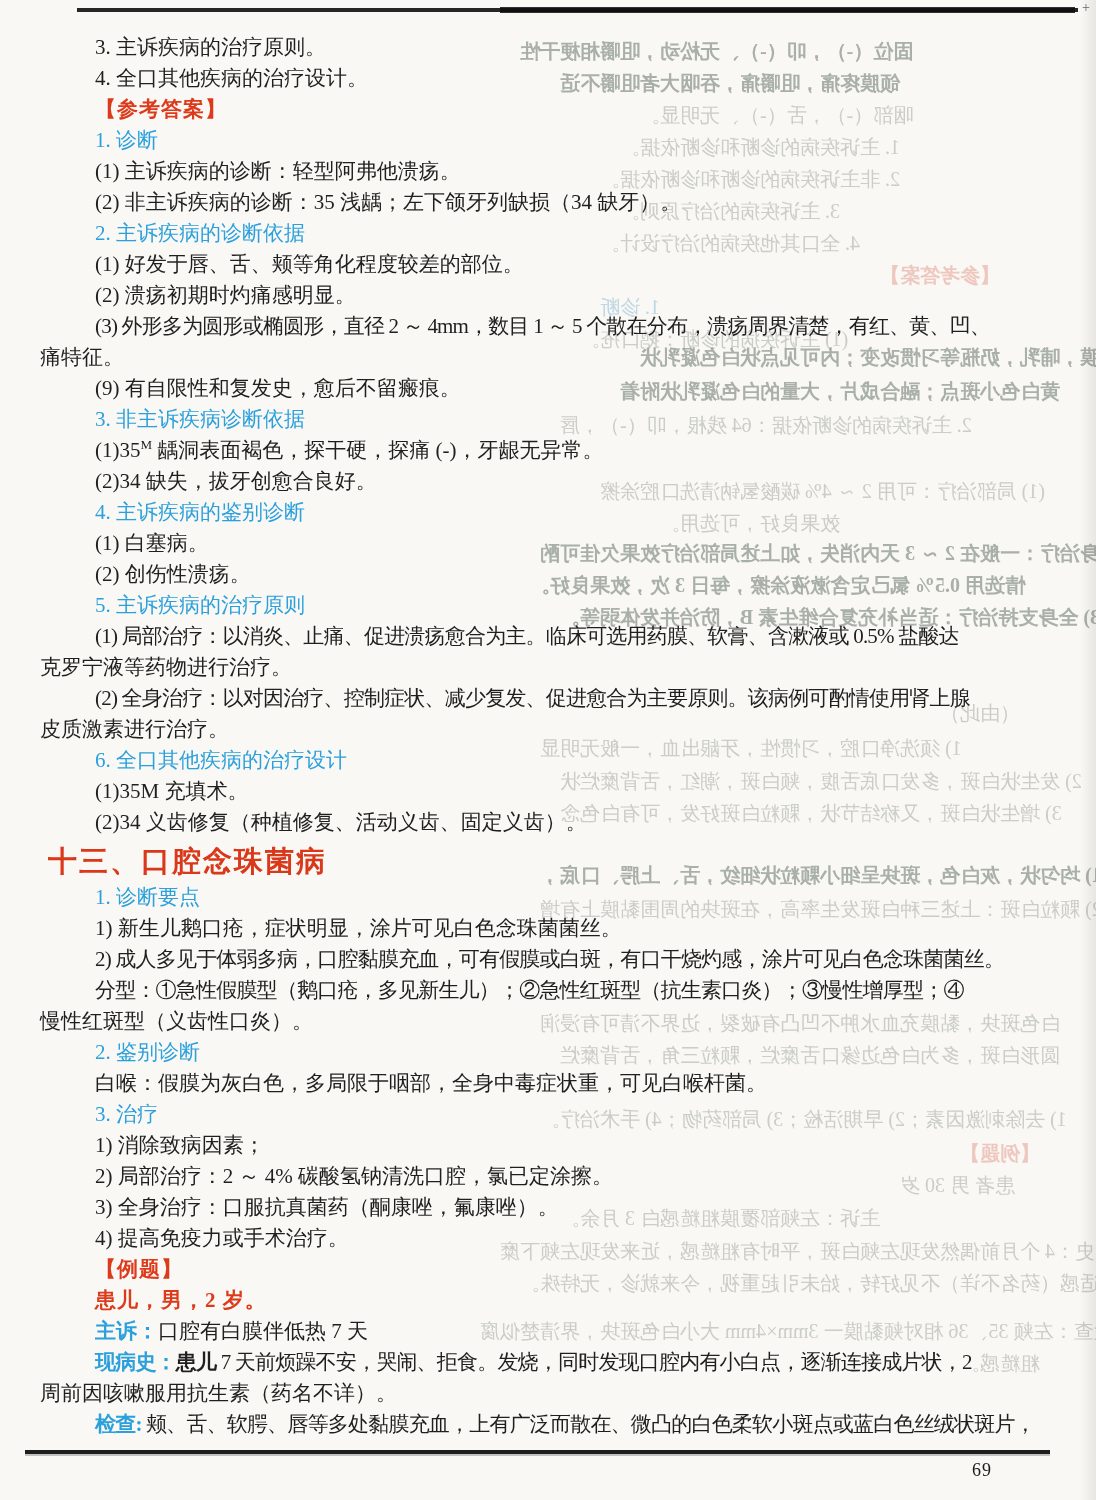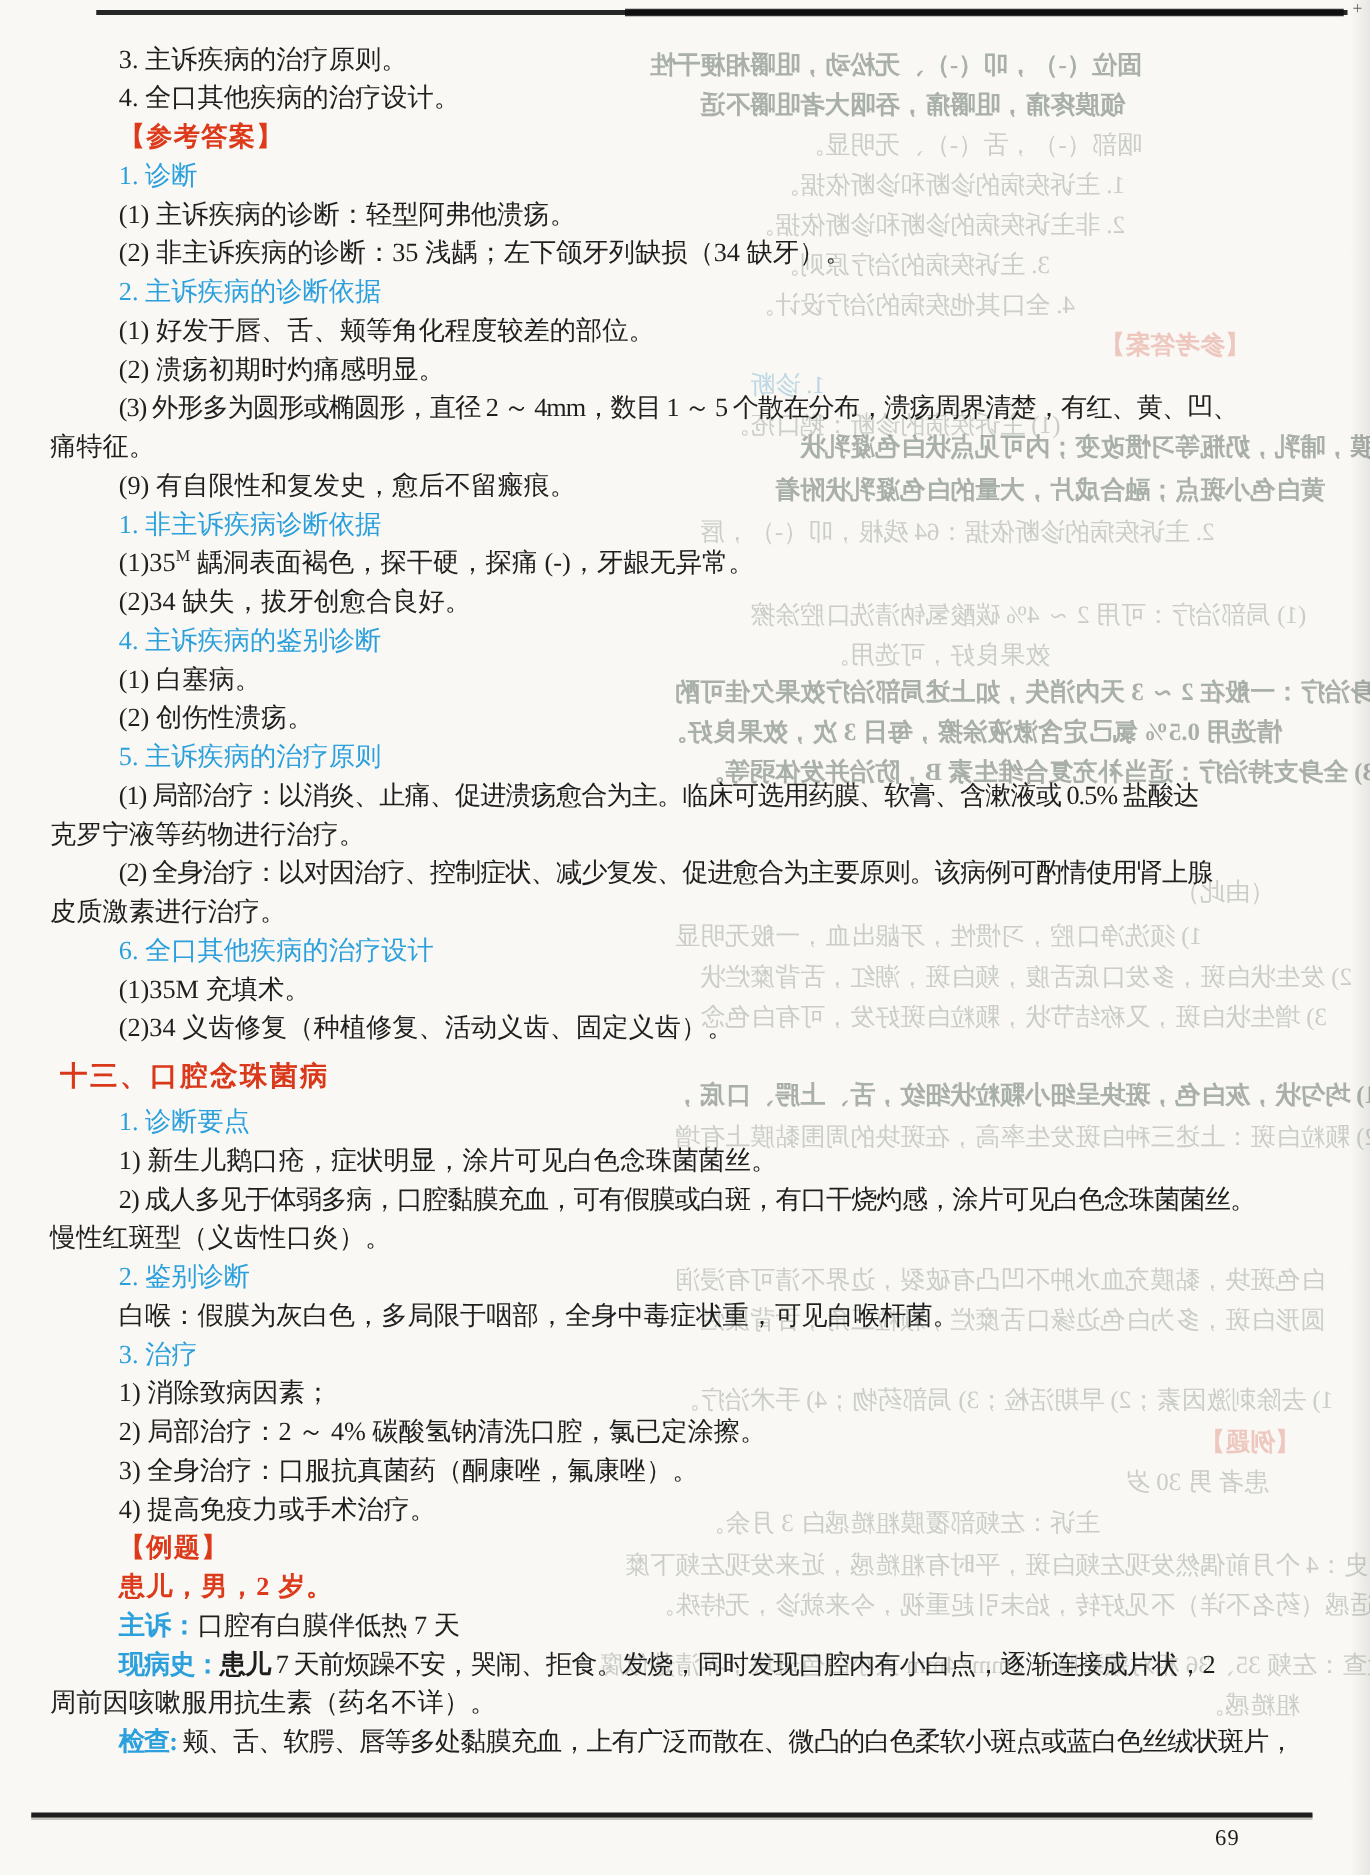--- a/index.html
+++ b/index.html
@@ -15,21 +15,21 @@
   .corner-mark{position:absolute;top:0px;left:1082px;font-size:14px;color:#666;}
   .footer-rule{position:absolute;top:1450px;left:25px;width:1025px;height:4px;background:#1e1e1e;box-shadow:0 2px 0 rgba(30,30,30,.25);}
   .page-number{position:absolute;top:1460px;left:972px;font-size:18px;color:#1c1c1c;letter-spacing:1px;}
   .edge-shadow{position:absolute;top:0;right:0;width:16px;height:100%;
     background:linear-gradient(to right,rgba(0,0,0,0),rgba(80,75,65,.10));}
   
   #content{position:absolute;top:32px;left:40px;right:8px;}
   .line{height:31px;line-height:31px;font-size:21px;color:#1f1f1f;white-space:pre;}
   .ind{padding-left:55px;}
   .tight{letter-spacing:-0.8px;}
-  .sec{height:44px;line-height:46px;font-size:22px;font-weight:bold;color:#da381a;padding-left:8px;letter-spacing:2px;}
+  .sec{height:44px;line-height:46px;font-size:29px;font-weight:bold;color:#da381a;padding-left:8px;letter-spacing:2px;}
   .seg{white-space:pre;}
   .seg.blue{color:#2ba0dc;}
   .seg.bb{color:#2ba0dc;font-weight:bold;}
   .seg.bbu{color:#2ba0dc;font-weight:bold;}
   .seg.red{color:#dd3a1b;font-weight:bold;letter-spacing:1px;}
   .seg.b{font-weight:bold;}
   sup.seg{font-size:13px;line-height:0;}
   
   .bleed{position:absolute;white-space:pre;font-size:20px;transform:scaleX(-1);filter:blur(0.6px);pointer-events:none;}
   .bleed.g{color:rgba(125,135,128,.38);}
@@ -88,38 +88,39 @@
       <div class="line ind"><span class="seg red">【参考答案】</span></div>
       <div class="line ind"><span class="seg blue">1. 诊断</span></div>
       <div class="line ind"><span class="seg ">(1) 主诉疾病的诊断：轻型阿弗他溃疡。</span></div>
       <div class="line ind"><span class="seg ">(2) 非主诉疾病的诊断：35 浅龋；左下颌牙列缺损（34 缺牙）。</span></div>
       <div class="line ind"><span class="seg blue">2. 主诉疾病的诊断依据</span></div>
       <div class="line ind"><span class="seg ">(1) 好发于唇、舌、颊等角化程度较差的部位。</span></div>
       <div class="line ind"><span class="seg ">(2) 溃疡初期时灼痛感明显。</span></div>
       <div class="line ind tight"><span class="seg ">(3) 外形多为圆形或椭圆形，直径 2 ～ 4mm，数目 1 ～ 5 个散在分布，溃疡周界清楚，有红、黄、凹、</span></div>
       <div class="line "><span class="seg ">痛特征。</span></div>
       <div class="line ind"><span class="seg ">(9) 有自限性和复发史，愈后不留瘢痕。</span></div>
-      <div class="line ind"><span class="seg blue">1. 非主诉疾病诊断依据</span></div>
+      <div class="line ind"><span class="seg blue">3. 非主诉疾病诊断依据</span></div>
       <div class="line ind"><span class="seg ">(1)35</span><sup class="seg ">M</sup><span class="seg "> 龋洞表面褐色，探干硬，探痛 (-)，牙龈无异常。</span></div>
       <div class="line ind"><span class="seg ">(2)34 缺失，拔牙创愈合良好。</span></div>
       <div class="line ind"><span class="seg blue">4. 主诉疾病的鉴别诊断</span></div>
       <div class="line ind"><span class="seg ">(1) 白塞病。</span></div>
       <div class="line ind"><span class="seg ">(2) 创伤性溃疡。</span></div>
       <div class="line ind"><span class="seg blue">5. 主诉疾病的治疗原则</span></div>
       <div class="line ind tight"><span class="seg ">(1) 局部治疗：以消炎、止痛、促进溃疡愈合为主。临床可选用药膜、软膏、含漱液或 0.5% 盐酸达</span></div>
       <div class="line "><span class="seg ">克罗宁液等药物进行治疗。</span></div>
       <div class="line ind tight"><span class="seg ">(2) 全身治疗：以对因治疗、控制症状、减少复发、促进愈合为主要原则。该病例可酌情使用肾上腺</span></div>
       <div class="line "><span class="seg ">皮质激素进行治疗。</span></div>
       <div class="line ind"><span class="seg blue">6. 全口其他疾病的治疗设计</span></div>
       <div class="line ind"><span class="seg ">(1)35M 充填术。</span></div>
       <div class="line ind"><span class="seg ">(2)34 义齿修复（种植修复、活动义齿、固定义齿）。</span></div>
       <div class="line sec"><span class="seg ">十三、口腔念珠菌病</span></div>
       <div class="line ind"><span class="seg blue">1. 诊断要点</span></div>
       <div class="line ind"><span class="seg ">1) 新生儿鹅口疮，症状明显，涂片可见白色念珠菌菌丝。</span></div>
       <div class="line ind tight"><span class="seg ">2) 成人多见于体弱多病，口腔黏膜充血，可有假膜或白斑，有口干烧灼感，涂片可见白色念珠菌菌丝。</span></div>
+      <div class="line ind tight"><span class="seg ">分型：①急性假膜型（鹅口疮，多见新生儿）；②急性红斑型（抗生素口炎）；③慢性增厚型；④</span></div>
       <div class="line "><span class="seg ">慢性红斑型（义齿性口炎）。</span></div>
       <div class="line ind"><span class="seg blue">2. 鉴别诊断</span></div>
       <div class="line ind"><span class="seg ">白喉：假膜为灰白色，多局限于咽部，全身中毒症状重，可见白喉杆菌。</span></div>
       <div class="line ind"><span class="seg blue">3. 治疗</span></div>
       <div class="line ind"><span class="seg ">1) 消除致病因素；</span></div>
       <div class="line ind"><span class="seg ">2) 局部治疗：2 ～ 4% 碳酸氢钠清洗口腔，氯已定涂擦。</span></div>
       <div class="line ind"><span class="seg ">3) 全身治疗：口服抗真菌药（酮康唑，氟康唑）。</span></div>
       <div class="line ind"><span class="seg ">4) 提高免疫力或手术治疗。</span></div>
       <div class="line ind"><span class="seg red">【例题】</span></div>
       <div class="line ind"><span class="seg red">患儿，男，2 岁。</span></div>

